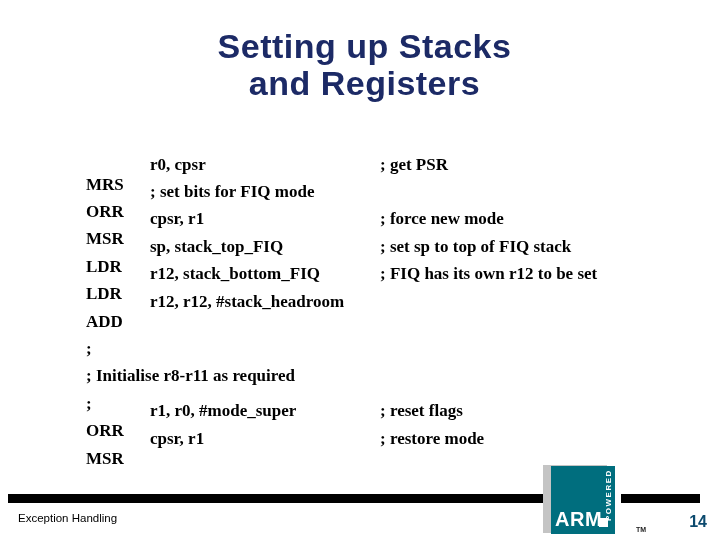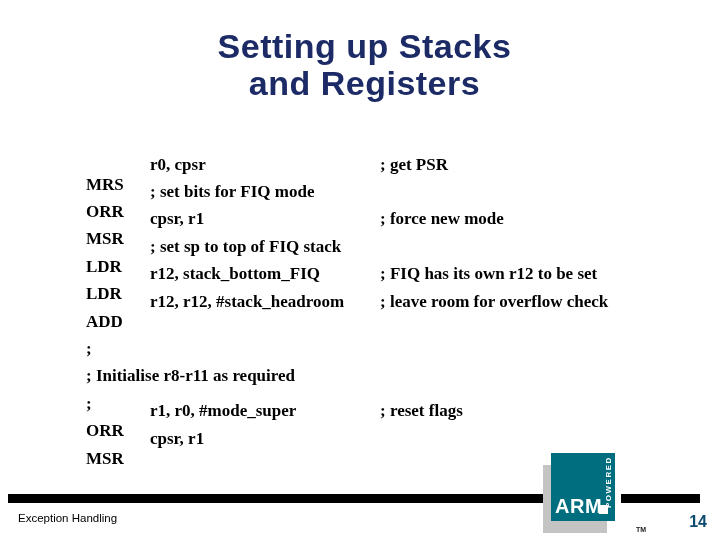--- a/index.html
+++ b/index.html
@@ -60,21 +60,21 @@
     left: 543px;
     top: 465px;
     width: 64px;
     height: 68px;
     background: var(--logo-shadow, #c4c4c4);
     z-index: 2;
   }
   .logo {
     position: absolute;
     left: 551px;
-    top: 453px;
+    top: 466px;
     width: 64px;
     height: 68px;
     background: var(--logo-teal, #006e7e);
     z-index: 3;
     text-align: right;
   }
   .arm-text {
     position: absolute;
     left: 4px;
     bottom: 5px;
@@ -137,28 +137,28 @@
 
   <div class="title">
     <div>Setting up Stacks</div>
     <div>and Registers</div>
   </div>
 
   <div class="code" id="code-rows">
       <div class="code-row"><span class="col-op">MRS</span><span class="col-args">r0, cpsr</span><span class="col-comment">; get PSR</span></div>
       <div class="code-row"><span class="col-op">ORR</span><span class="col-comment">; set bits for FIQ mode</span></div>
       <div class="code-row"><span class="col-op">MSR</span><span class="col-args">cpsr, r1</span><span class="col-comment">; force new mode</span></div>
-      <div class="code-row"><span class="col-op">LDR</span><span class="col-comment">; set sp to top of FIQ stack</span></div>
+      <div class="code-row"><span class="col-op">LDR</span><span class="col-args">sp, stack_top_FIQ</span><span class="col-comment">; set sp to top of FIQ stack</span></div>
       <div class="code-row"><span class="col-op">LDR</span><span class="col-args">r12, stack_bottom_FIQ</span><span class="col-comment">; FIQ has its own r12 to be set</span></div>
-      <div class="code-row"><span class="col-op">ADD</span><span class="col-args">r12, r12, #stack_headroom</span><span class="col-comment">; leave room for overflow check</span></div>
+      <div class="code-row"><span class="col-op">ADD</span><span class="col-args">r12, r12, #stack_headroom</span></div>
       <div class="code-row"><span class="col-op">;</span><span class="col-args"></span><span class="col-comment"></span></div>
       <div class="code-row"><span class="col-op">; Initialise r8-r11 as required</span><span class="col-args"></span><span class="col-comment"></span></div>
       <div class="code-row"><span class="col-op">;</span><span class="col-args"></span><span class="col-comment"></span></div>
       <div class="code-row"><span class="col-op">ORR</span><span class="col-args">r1, r0, #mode_super</span><span class="col-comment">; reset flags</span></div>
-      <div class="code-row"><span class="col-op">MSR</span><span class="col-args">cpsr, r1</span></div>
+      <div class="code-row"><span class="col-op">MSR</span><span class="col-args">cpsr, r1</span><span class="col-comment">; restore mode</span></div>
     </div>
 
   <div class="bar bar-left"></div>
   <div class="bar bar-right"></div>
 
   <div class="logo-shadow"></div>
   <div class="logo">
     <span class="arm-text">ARM</span>
     <span class="arm-square"></span>
     <span class="powered">POWERED</span>

